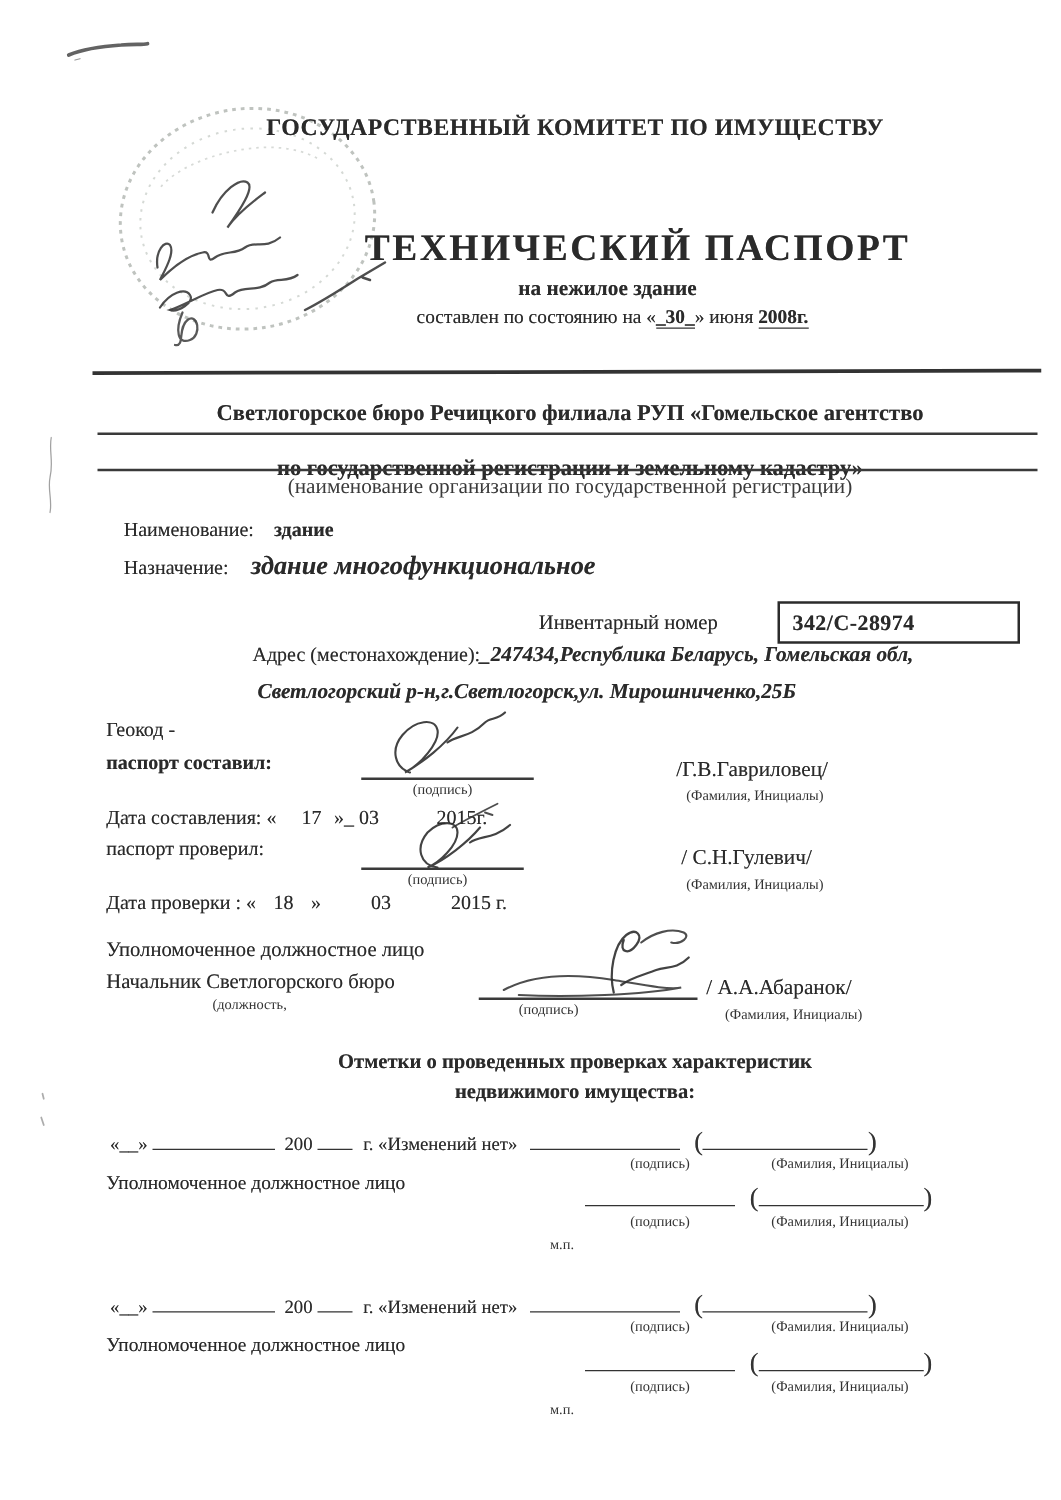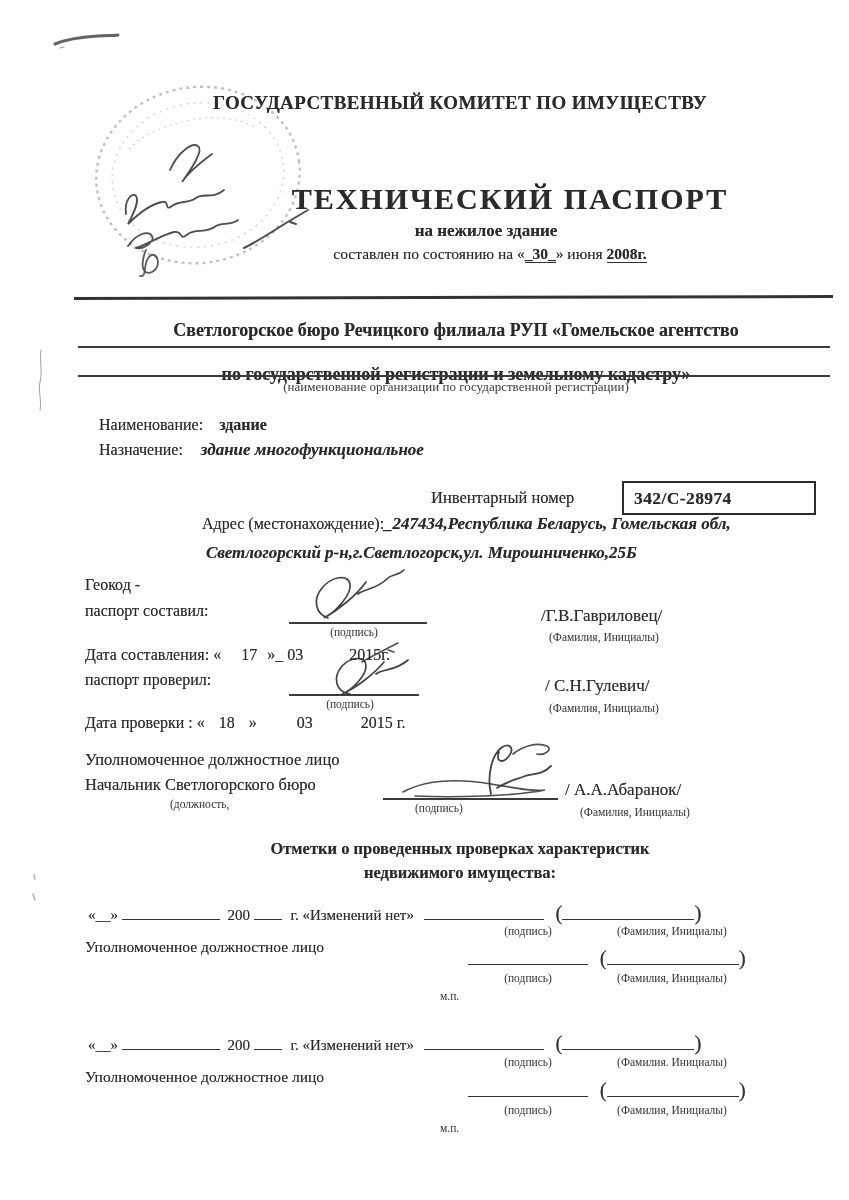--- a/index.html
+++ b/index.html
@@ -10,21 +10,21 @@
   }
   .abs{position:absolute;}
   .ctr{text-align:center;}
   .b{font-weight:bold;}
   .bi{font-weight:bold;font-style:italic;}
   .scan{color:#2a2a2a;text-shadow:0 0 .5px rgba(40,40,40,.55);}
   .faded{color:#3a3a3a;}
   .hdr{font-size:19px;font-weight:bold;letter-spacing:.4px;}
   .title{font-size:30px;font-weight:bold;letter-spacing:2px;}
   .sub{font-size:17px;font-weight:bold;}
-  .small{font-size:13px;}
+  .small{font-size:17px;}
   .body16{font-size:16px;}
   .body15{font-size:15px;}
   .u{border-bottom:1.4px solid #333;}
   .blank{display:inline-block;border-bottom:1.4px solid #333;height:17px;vertical-align:baseline;}
   .rule{background:#333;height:2.5px;}
   .thinrule{background:#3a3a3a;height:1.6px;}
   .invbox{border:2px solid #2b2b2b;display:flex;align-items:center;padding-left:10px;
     font-size:17.5px;font-weight:bold;letter-spacing:.4px;}
   .paren{font-size:21px;color:#333;}
   .cap{font-size:11.5px;color:#333;}
@@ -81,35 +81,35 @@
   <div class="abs ctr b scan" style="left:80px;top:364px;width:752px;font-size:18px;">по государственной  регистрации  и земельному  кадастру»</div>
   <div class="abs thinrule" style="left:78px;top:375px;width:752px;"></div>
   <div class="abs ctr small faded" style="left:80px;top:379px;width:752px;">(наименование организации по государственной регистрации)</div>
 
   <div class="abs body16 scan" style="left:99px;top:416px;">
     <span>Наименование:</span>
     <span class="b" style="margin-left:12px;">здание</span>
   </div>
   <div class="abs body16 scan" style="left:99px;top:440px;">
     <span>Назначение:</span>
-    <span class="bi" style="margin-left:14px;font-size:17px;">здание многофункциональное</span>
+    <span class="bi" style="margin-left:14px;font-size:21px;">здание многофункциональное</span>
   </div>
 
   <div class="abs body16 scan" style="left:431px;top:488px;font-size:16.5px;">Инвентарный номер</div>
   <div class="abs invbox scan" style="left:622px;top:481px;width:180px;height:30px;">
     <span>342/С-28974</span>
   </div>
 
   <div class="abs scan" style="left:202px;top:514px;font-size:16px;white-space:nowrap;">
     <span>Адрес (местонахождение):</span><span class="bi" style="font-size:17px;">_247434,Республика Беларусь, Гомельская обл,</span>
   </div>
   <div class="abs bi scan" style="left:206px;top:543px;font-size:17px;">Светлогорский р-н,г.Светлогорск,ул. Мирошниченко,25Б</div>
 
   <div class="abs body16 scan" style="left:85px;top:576px;">Геокод -</div>
-  <div class="abs body16 scan" style="left:85px;top:602px;">паспорт составил:</div>
+  <div class="abs body16 scan" style="left:85px;top:602px;font-weight:bold;">паспорт составил:</div>
   <svg class="abs" style="left:300px;top:568px;" width="120" height="56">
     <path class="ink" d="M28,50 C16,46 12,32 22,20 C32,8 48,6 50,16 C52,26 36,44 24,50 C38,42 56,28 66,14 M58,26 C66,20 76,22 88,10 C92,6 98,8 104,2" stroke-width="1.7" opacity=".9"></path>
   </svg>
   <div class="abs thinrule" style="left:289px;top:622px;width:138px;"></div>
   <div class="abs ctr cap" style="left:294px;top:626px;width:120px;">(подпись)</div>
   <div class="abs scan" style="left:541px;top:606px;font-size:17px;">/Г.В.Гавриловец/</div>
   <div class="abs cap" style="left:549px;top:631px;">(Фамилия, Инициалы)</div>
 
   <div class="abs body16 scan" style="left:85px;top:646px;white-space:nowrap;">
     <span>Дата составления: «</span>

